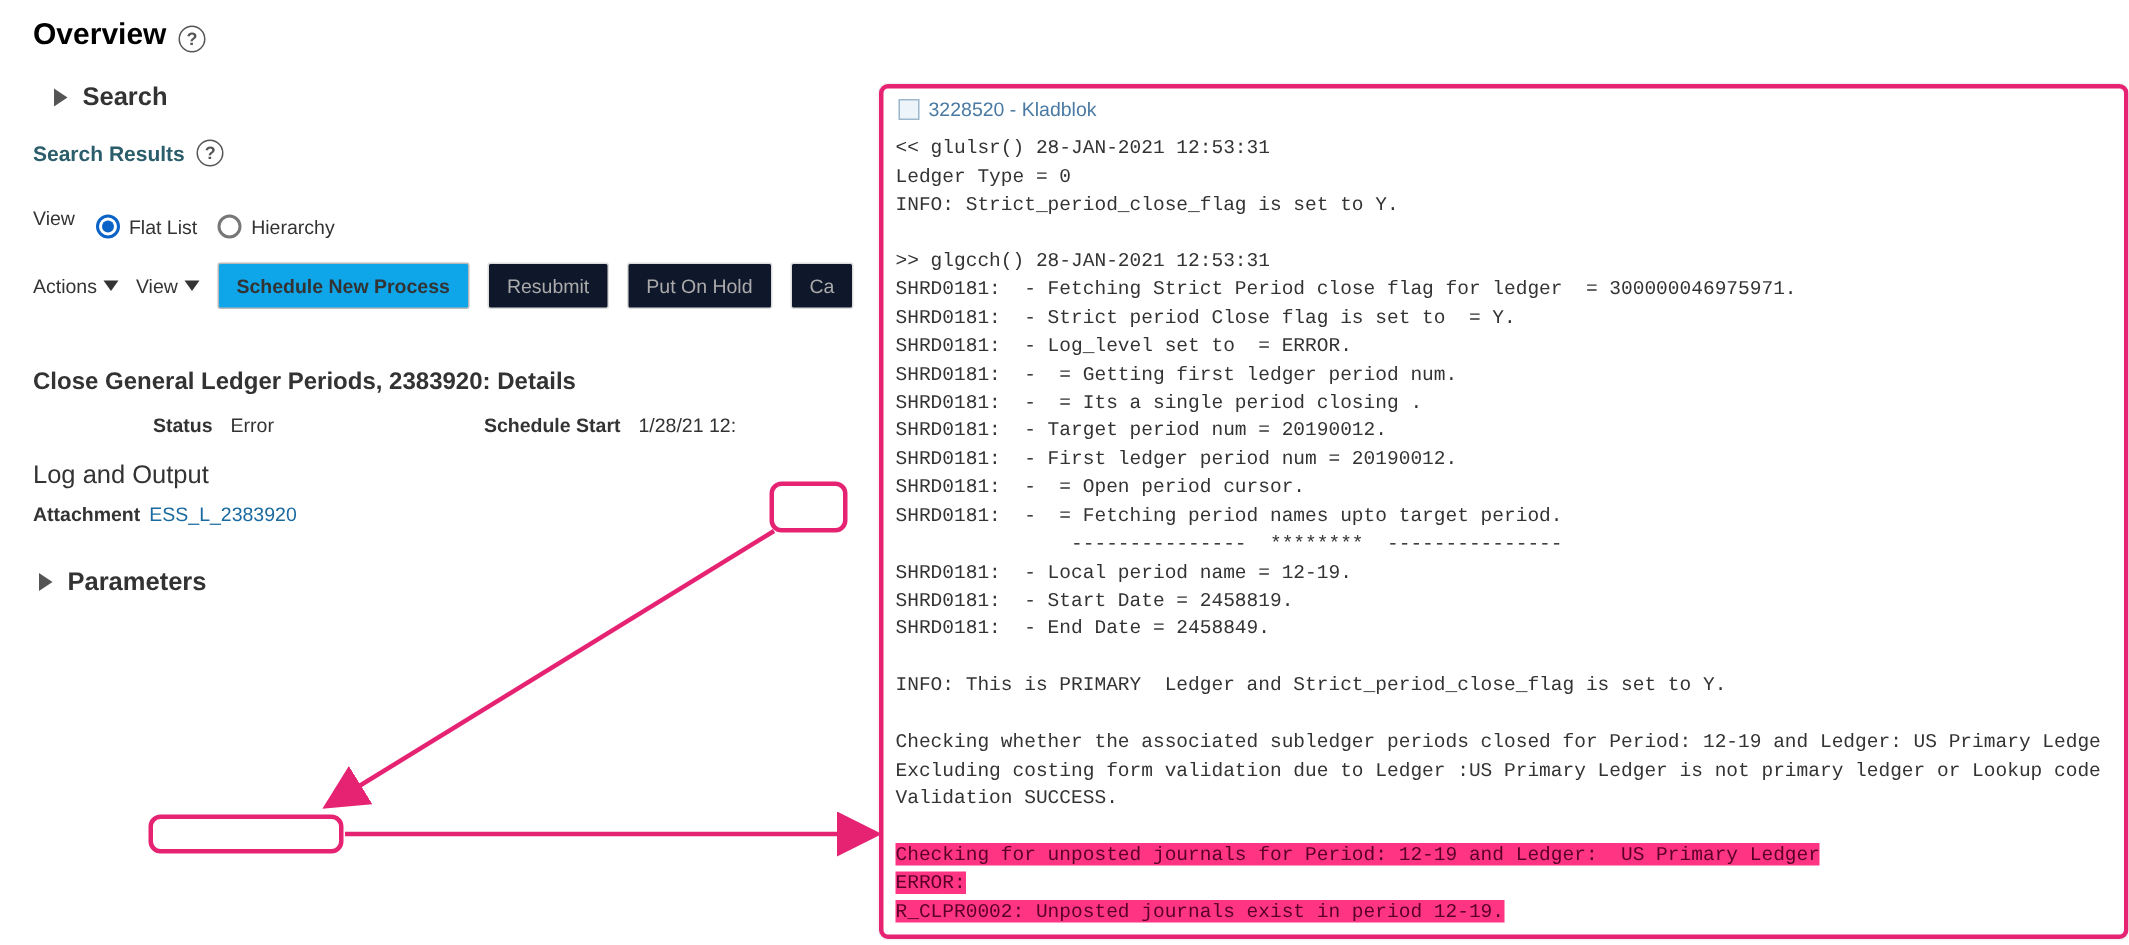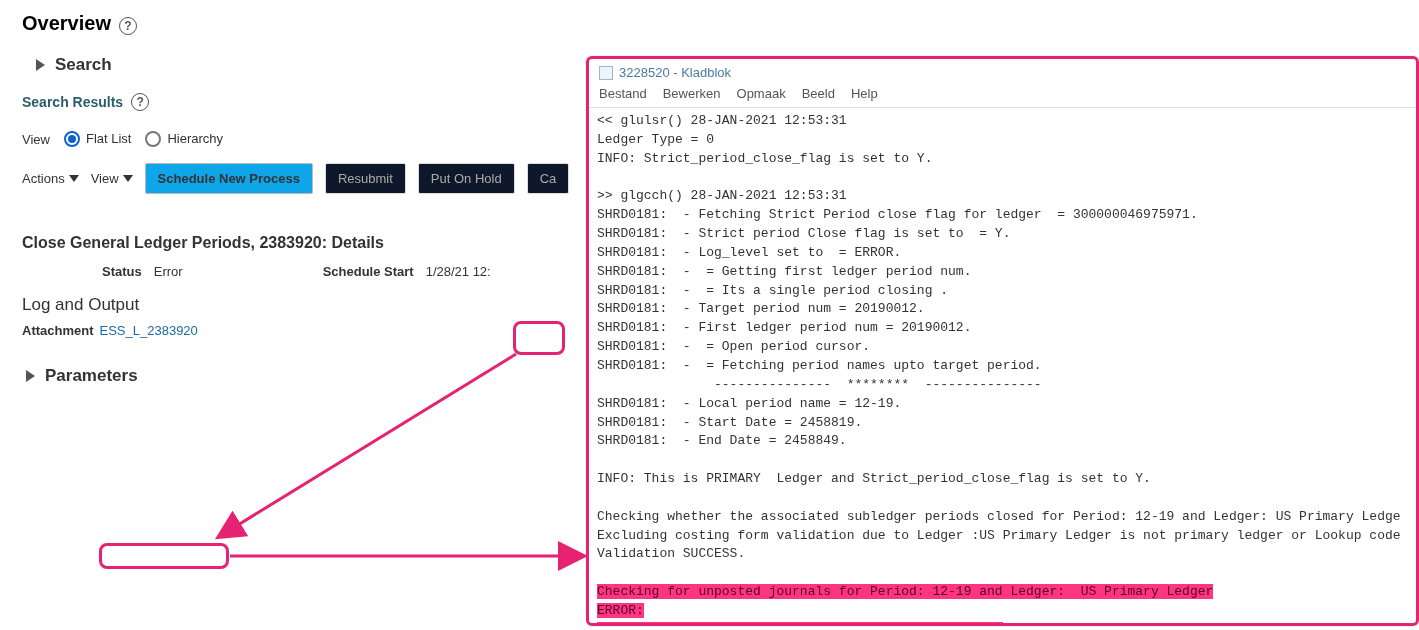--- a/index.html
+++ b/index.html
@@ -5,21 +5,21 @@
   * { box-sizing: border-box; }
   body { margin: 0; font-family: Arial, Helvetica, sans-serif; font-size: 13px; color: #333; position: relative; width: 1419px; height: 630px; overflow: hidden; background:#fff; }
   .main { padding: 8px 22px; }
   h1 { font-size: 20px; font-weight: bold; margin: 4px 0 20px 0; display:flex; align-items:flex-end; gap:8px; color:#000; }
   .help-icon { display:inline-flex; align-items:center; justify-content:center; width:18px; height:18px; border:1.5px solid #555; border-radius:50%; font-size:12px; color:#555; }
   .disclosure { display:flex; align-items:center; gap:10px; margin: 0 0 18px 14px; cursor:pointer; }
   .tri { width:0; height:0; border-top:6px solid transparent; border-bottom:6px solid transparent; border-left:9px solid #555; }
   .disclosure .label { font-size:17px; font-weight:bold; color:#333; }
   .section-title { color:#2b5d6b; font-weight:bold; font-size:14px; display:flex; align-items:center; gap:8px; margin-bottom:20px; }
   .view-row { display:flex; align-items:center; gap:14px; margin-bottom:16px; }
-  .radio { display:flex; gap:6px; }
+  .radio { display:flex; align-items:center; gap:6px;margin-top:12px; }
   .radio-outer { width:16px; height:16px; border:2px solid #777; border-radius:50%; display:flex; align-items:center; justify-content:center; }
   .radio-outer.selected { border-color:#0b63c7; }
   .radio-inner { width:8px; height:8px; background:#0b63c7; border-radius:50%; }
   .toolbar { display:flex; align-items:center; gap:12px; margin-bottom:6px; }
   .menu-link { display:flex; align-items:center; gap:4px; color:#333; cursor:pointer; font-size:13px; }
   .caret-down { width:0; height:0; border-left:5px solid transparent; border-right:5px solid transparent; border-top:7px solid #333; }
   .btn { background:#0f172a; border:1px solid #c9c9c9; border-radius:2px; padding:7px 12px; font-size:13px; cursor:pointer; color:#333; }
   .btn.primary { font-weight:bold; background:#0ea5e9; border-color:#b9b9b9; }
   .btn.disabled { color:#aaa; border-color:#ddd; cursor:not-allowed; }
   table.results { width:600px; border-collapse:collapse; margin-top:4px; }
@@ -124,27 +124,20 @@
       <span class="label">Parameters</span>
     </div>
   </div>
 </div>
 
 <div class="notepad">
   <div class="np-title">
     <span class="np-icon"></span>
     <span>3228520 - Kladblok</span>
   </div>
-  <div class="np-menu">
-    <span>Bestand</span>
-    <span>Bewerken</span>
-    <span>Opmaak</span>
-    <span>Beeld</span>
-    <span>Help</span>
-  </div>
   <div class="np-body"><span>&lt;&lt; glulsr() 28-JAN-2021 12:53:31
 Ledger Type = 0
 INFO: Strict_period_close_flag is set to Y.
 
 &gt;&gt; glgcch() 28-JAN-2021 12:53:31
 SHRD0181:  - Fetching Strict Period close flag for ledger  = 300000046975971.
 SHRD0181:  - Strict period Close flag is set to  = Y.
 SHRD0181:  - Log_level set to  = ERROR.
 SHRD0181:  -  = Getting first ledger period num.
 SHRD0181:  -  = Its a single period closing .

